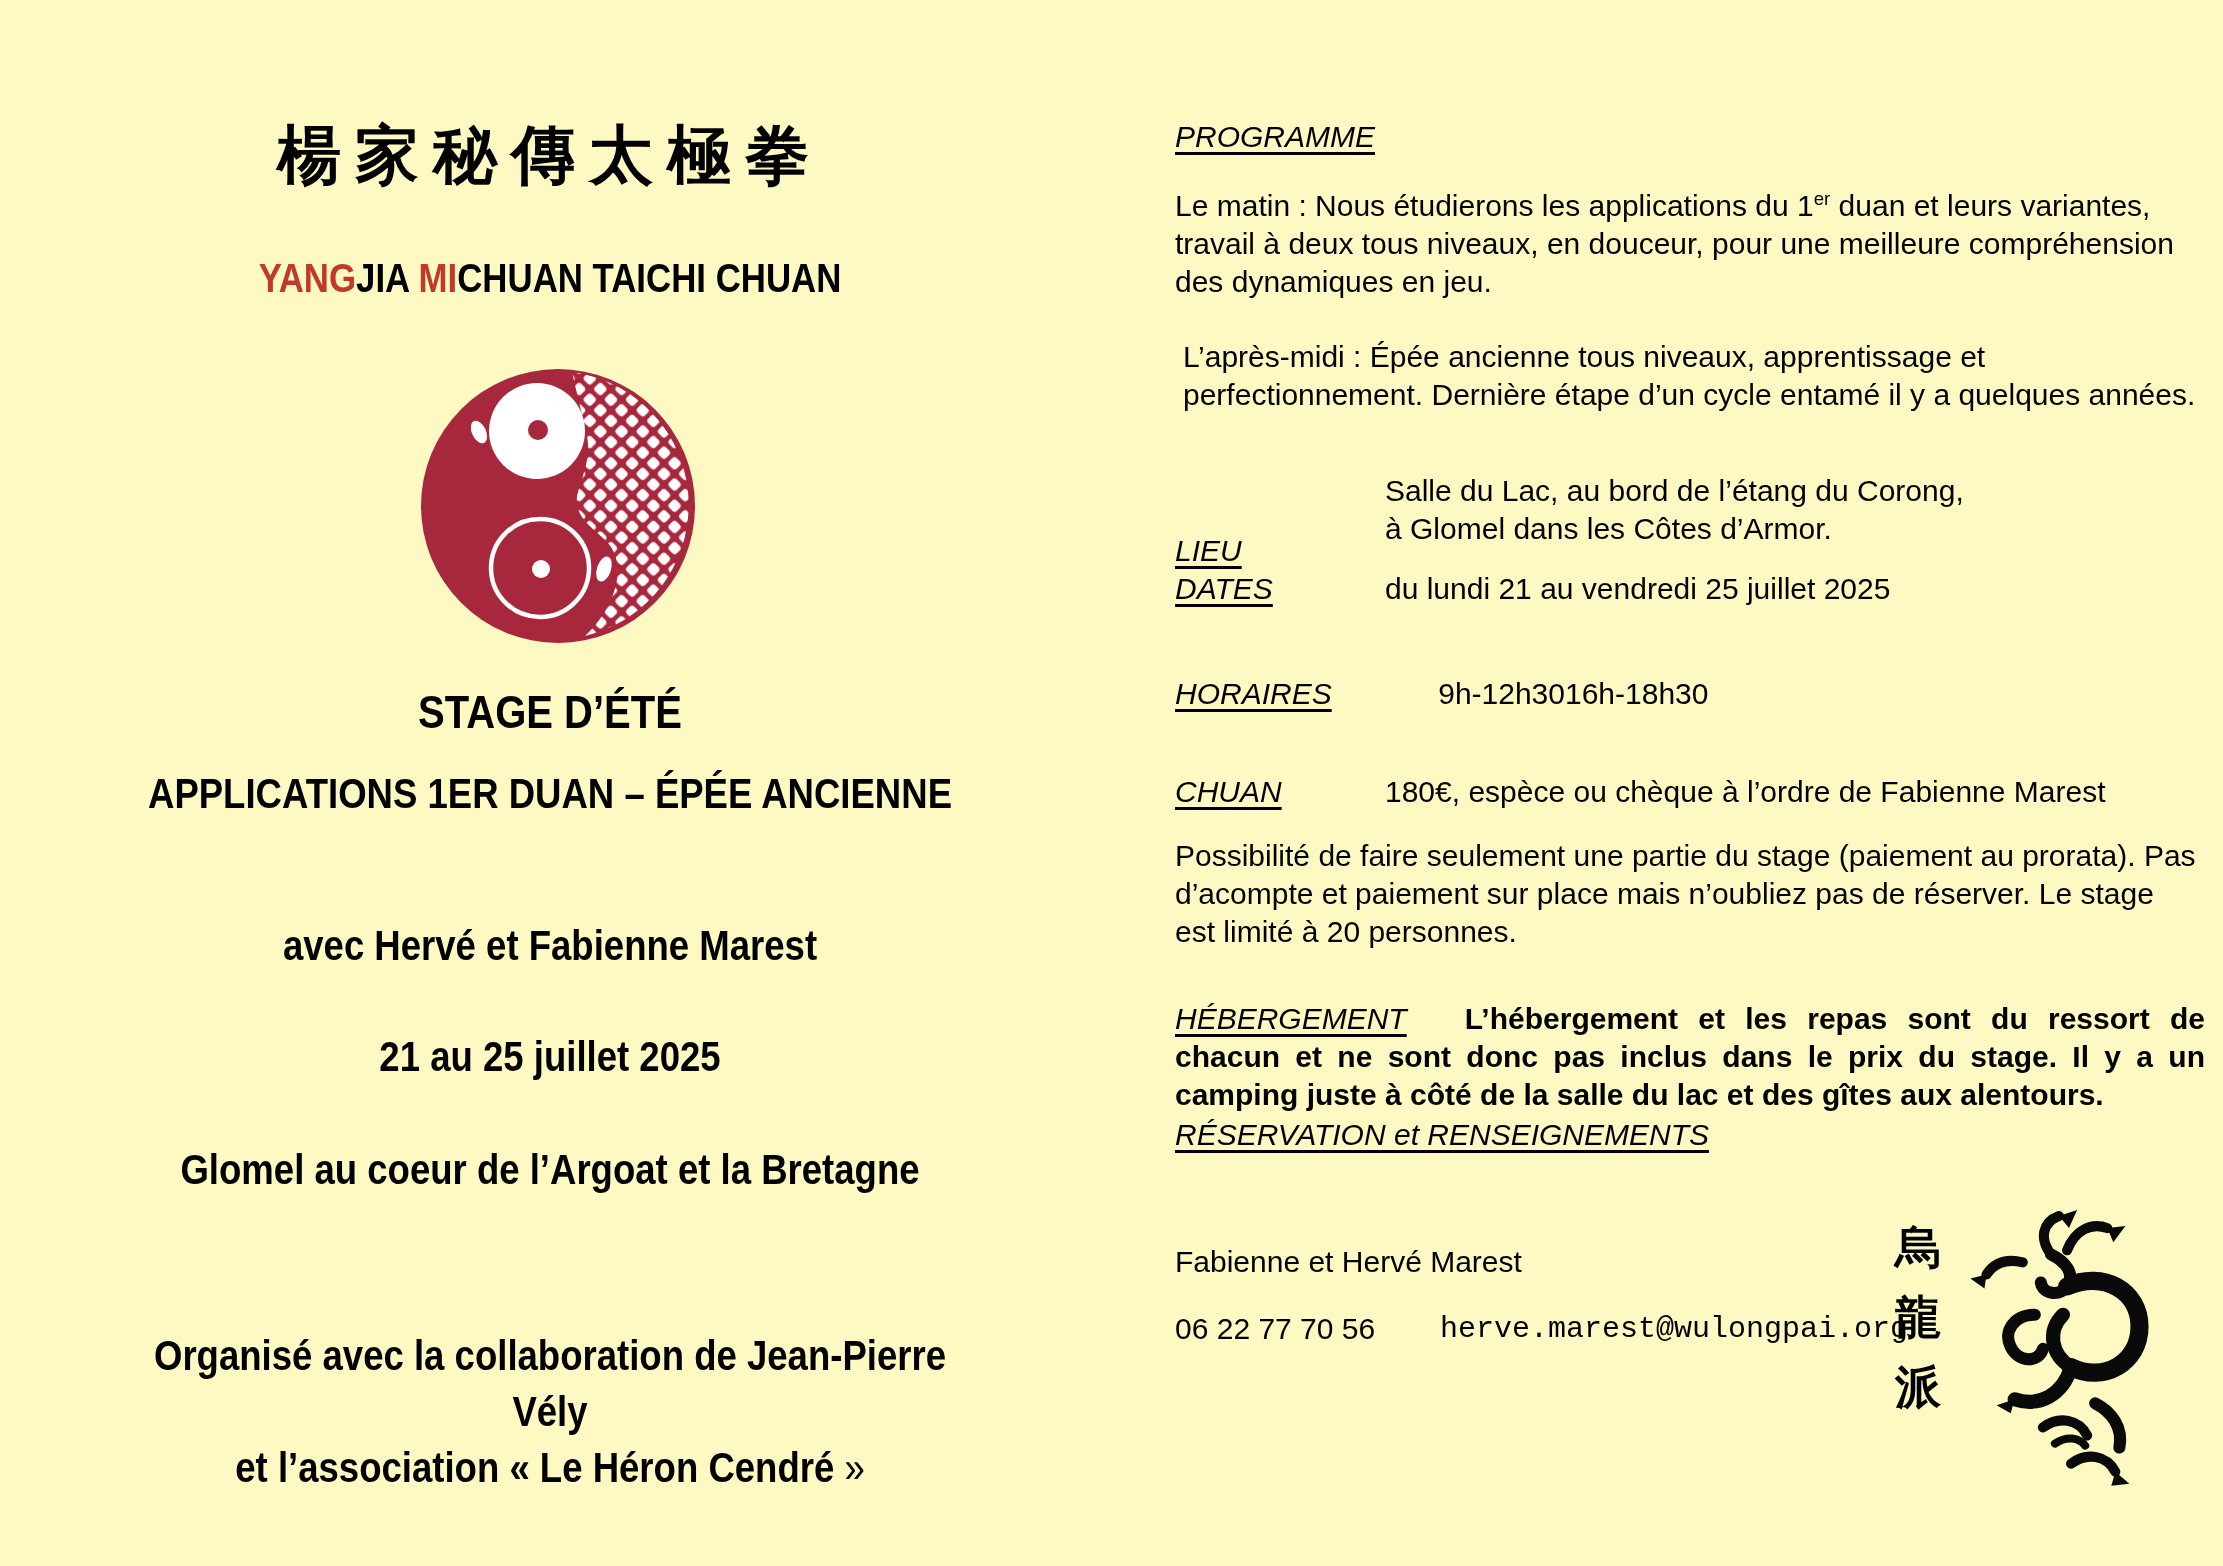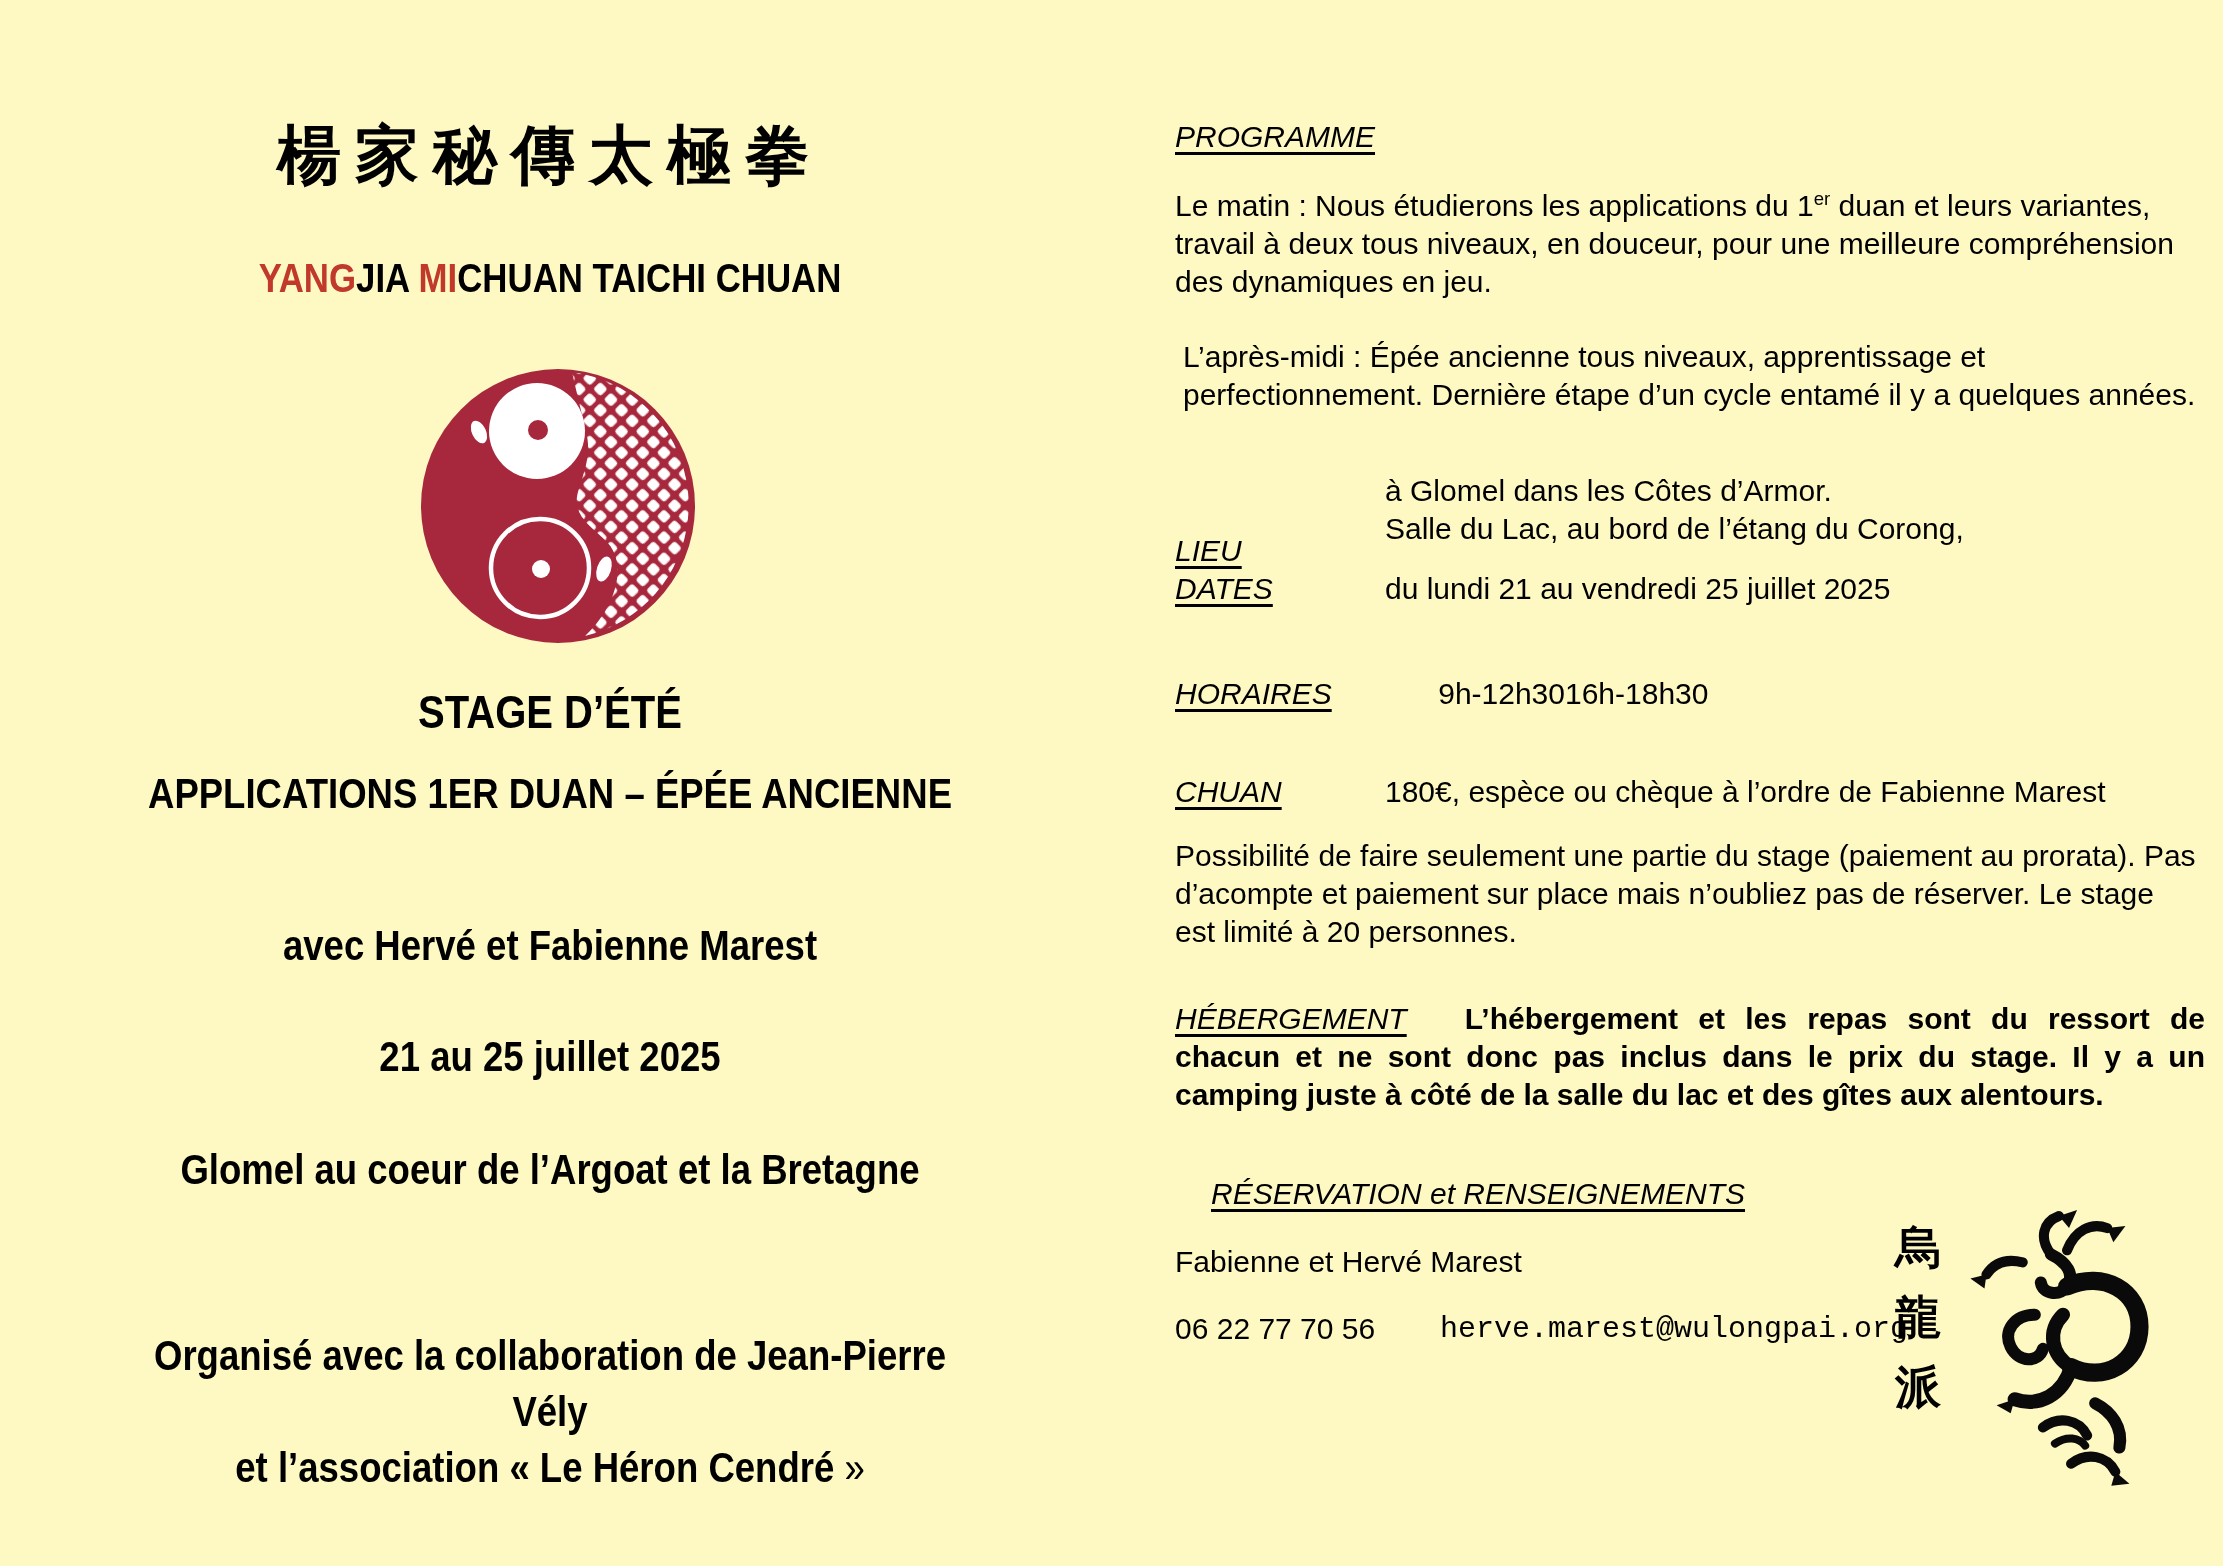--- a/index.html
+++ b/index.html
@@ -42,21 +42,21 @@
   #morning   { left:1175px; top:187px; width:1025px; }
   #afternoon { left:1175px; top:330px; width:1030px; }
   #lieu-label { top:492px;margin-top:40px; }      #lieu-value { top:472px; }
   #dates-label { top:570px; }     #dates-value { top:570px; }
   #horaires-label { top:675px; }  #horaires-value { top:675px; }
   #horaires-value .slot1 { display:inline-block; width:180px;text-align:right; }
   #tarifs-label { top:773px; }    #tarifs-value { top:773px; }
   #stage-note { left:1175px; top:837px; width:1025px; }
   #hebergement { left:1175px; top:1000px; width:1030px; text-align:justify; font-weight:bold; }
   #hebergement .gap { display:inline-block; width:58px; }
-  #reservation-heading { top:1175px;margin-left:36px; }
+  #reservation-heading { top:1116px; }
   #contact-names { top:1243px; }
   #contact-phone { top:1310px; left:1175px; }
   #contact-email { top:1310px; left:1440px;font-family:Liberation Mono, monospace; }
 
   
   .seal-chars {
     left:1888px; top:1212px; width:60px; text-align:center;
     font-family:"DejaVu Serif","Liberation Serif",serif;
     font-size:46px; line-height:70px; font-weight:bold;
   }
@@ -113,22 +113,22 @@
   </div>
 
   <div class="abs rc heading lblcol" id="programme-heading">PROGRAMME</div>
 
   <p class="abs rc" id="morning" style="margin:0"><span class="b">Le matin :</span><span> Nous étudierons les applications du 1</span><sup class="ord">er</sup><span> duan et leurs variantes, travail à deux tous niveaux, en douceur, pour une meilleure compréhension des dynamiques en jeu.</span></p>
 
   <p class="abs rc" id="afternoon" style="margin:8px"><span class="b">L’après-midi :</span><span> Épée ancienne tous niveaux, apprentissage et perfectionnement. Dernière étape d’un cycle entamé il y a quelques années.</span></p>
 
   <div class="abs rc heading lblcol" id="lieu-label">LIEU</div>
   <div class="abs rc valcol" id="lieu-value">
+    <div>Salle du Lac, au bord de l’étang du Corong,</div>
     <div>à Glomel dans les Côtes d’Armor.</div>
-    <div>Salle du Lac, au bord de l’étang du Corong,</div>
   </div>
 
   <div class="abs rc heading lblcol" id="dates-label">DATES</div>
   <div class="abs rc b valcol" id="dates-value">du lundi 21 au vendredi 25 juillet 2025</div>
 
   <div class="abs rc heading lblcol" id="horaires-label">HORAIRES</div>
   <div class="abs rc b valcol" id="horaires-value"><span class="slot1">9h-12h30</span><span>16h-18h30</span></div>
 
   <div class="abs rc heading lblcol" id="tarifs-label">CHUAN</div>
   <div class="abs rc b valcol" id="tarifs-value">180€, espèce ou chèque à l’ordre de Fabienne Marest</div>

